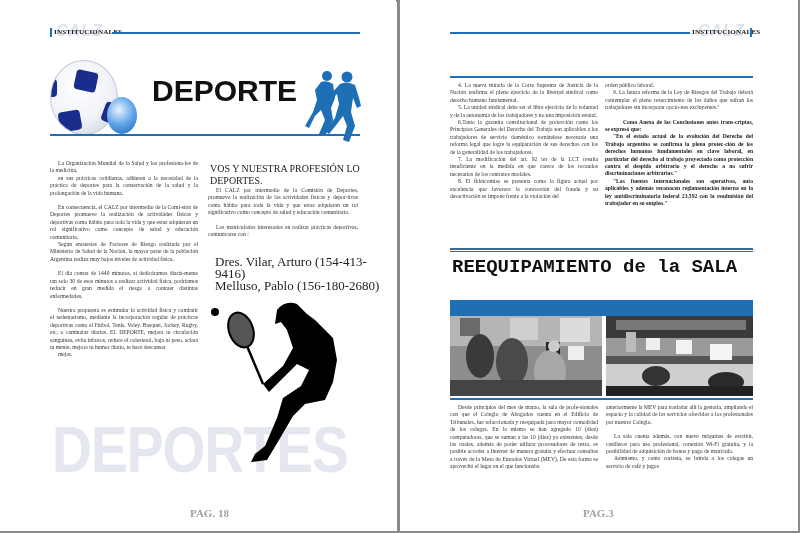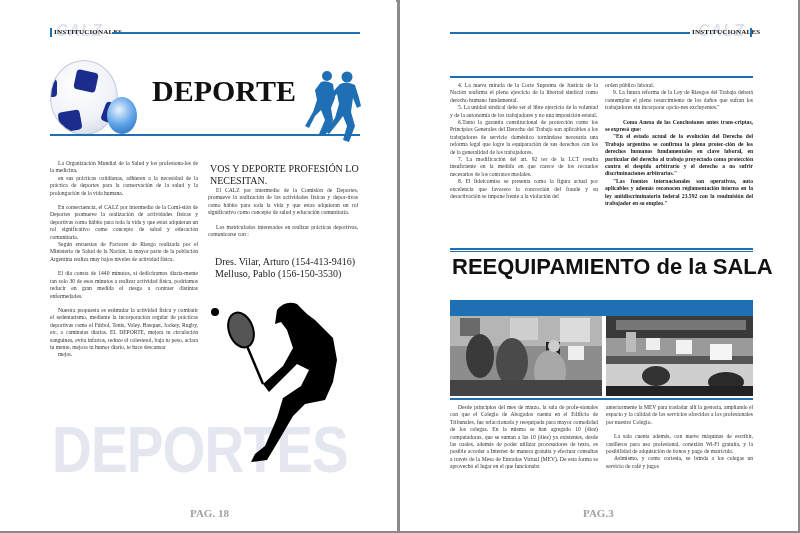--- a/index.html
+++ b/index.html
@@ -16,42 +16,42 @@
   .hdr { position: absolute; top: 26px; height: 14px; }
   .hdr .wm { position: absolute; top: -4px; font-family: "Liberation Sans", sans-serif; font-weight: 900; font-size: 16px; color: #dde3ee; letter-spacing: 1px; font-style: italic; }
   .hdr .lbl { position: absolute; top: 2px; font-family: "Liberation Serif", serif; font-weight: bold; font-size: 7px; color: #111; letter-spacing: 0.2px; }
   .hdr .bar { position: absolute; top: 2px; width: 2px; height: 9px; background: #1f6fb5; }
   .hdr .line { position: absolute; top: 6px; height: 2px; background: #1f6fb5; }
 
   
   .ball-big { position: absolute; left: 50px; top: 60px; width: 68px; height: 75px; border-radius: 50%; background: radial-gradient(circle at 40% 35%, #ffffff 0%, #f0f2f8 55%, #c9cfdf 100%); border: 1px solid #c5c9d8; overflow: hidden; }
   .ball-big .pent { position: absolute; background: #1a2d8c; }
   .ball-small { position: absolute; left: 107px; top: 97px; width: 30px; height: 37px; border-radius: 50%; background: radial-gradient(circle at 40% 35%, #e9f2ff 0%, #5ea3e8 50%, #1f67b5 100%); }
-  .title-main { position: absolute; left: 152px; top: 77px; font-family: Liberation Serif, serif; font-weight: bold; font-size: 30px; line-height: 28px; color: #111; text-align: center; width: 140px; }
+  .title-main { position: absolute; left: 152px; top: 77px; font-family: Liberation Sans, sans-serif; font-weight: bold; font-size: 30px; line-height: 28px; color: #111; text-align: center; width: 140px; }
   .title-main span { display: block; }
   .title-rule { position: absolute; left: 50px; top: 134px; width: 310px; height: 2px; background: #1f6fb5; }
   .runners { position: absolute; left: 305px; top: 68px; width: 60px; height: 76px; }
 
   .col { position: absolute; font-size: 5.6px; line-height: 7.4px; text-align: justify; color: #333; }
   .col p { margin-bottom: 7px; text-indent: 8px; }
   .col p.tight { margin-bottom: 0; }
 
   .right-col-head { position: absolute; left: 210px; top: 163px; width: 150px; font-size: 10px; line-height: 12px; color: #222; }
-  .contacts { position: absolute; left: 215px; top: 256px; font-size: 10px; line-height: 12px; color: #222; }
+  .contacts { position: absolute; left: 215px; top: 256px; font-size: 13px; line-height: 12px; color: #222; }
 
   .tennis { position: absolute; left: 205px; top: 300px; width: 170px; height: 165px; }
 
   .deportes-wm { position: absolute; left: 52px; top: 418px; font-family: "Liberation Sans", sans-serif; font-weight: 900; font-size: 64px; line-height: 64px; color: #e4e6f0; letter-spacing: -1px; transform: scaleX(0.86); transform-origin: left top; }
   .pag { position: absolute; font-family: "Liberation Serif", serif; font-weight: bold; font-size: 11px; color: #a0a0a0; }
 
   
   .double-rule { position: absolute; height: 4px; border-top: 2px solid #1f6fb5; border-bottom: 1px solid #1f6fb5; }
   .single-rule { position: absolute; height: 2px; background: #1f6fb5; }
   .blue-band { position: absolute; background: #1f6fb5; }
-  .rtitle { position: absolute; left: 452px; top: 257px; font-family: Liberation Sans, sans-serif; font-weight: bold; font-size: 22px; line-height: 20px; color: #111; }
+  .rtitle { position: absolute; left: 452px; top: 257px; font-family: Liberation Mono, monospace; font-weight: bold; font-size: 19px; line-height: 20px; color: #111; }
   .photo { position: absolute; top: 316px; height: 80px; background: #7a7a7a; overflow: hidden; }
   .bold-col { font-weight: bold; color: #222; }
 </style>
 </head>
 <body>
 
 <div class="spread"></div>
 
 <div class="page page-left">
 
@@ -87,28 +87,28 @@
   <div class="col" style="left:50px; top:160px; width:148px;">
     <p class="tight">La Organización Mundial de la Salud y los profesiona-les de la medicina,</p>
     <p>en sus prácticas cotidianas, adhieren a la necesidad de la práctica de deportes para la conservación de la salud y la prolongación de la vida humana.</p>
     <p class="tight">En consecuencia, el CALZ por intermedio de la Comi-sión de Deportes promueve la realización de actividades físicas y deportivas como hábito para toda la vida y que estas adquieran un rol significativo como concepto de salud y educación comunitaria.</p>
     <p>Según encuestas de Factores de Riesgo realizada por el Ministerio de Salud de la Nación, la mayor parte de la población Argentina realiza muy bajos niveles de actividad física.</p>
     <p>El día consta de 1440 minutos, si dedicáramos diaria-mente tan solo 30 de esos minutos a realizar actividad física, podríamos reducir en gran medida el riesgo a contraer distintas enfermedades.</p>
     <p class="tight">Nuestra propuesta es estimular la actividad física y combatir el sedentarismo, mediante la incorporación regular de prácticas deportivas como el Fútbol, Tenis, Voley. Basquet, Jockey, Rugby, etc, o caminatas diarias. EL DEPORTE, mejora tu circulación sanguínea, evita infartos, reduce el colesterol, baja tu peso, aclara tu mente, mejora tu humor diario, te hace descansar</p>
     <p>mejor.</p>
   </div>
 
-  <div class="right-col-head">VOS Y DEPORTE PROFESIÓN LO NECESITAN.</div>
+  <div class="right-col-head">VOS Y NUESTRA PROFESIÓN LO DEPORTES.</div>
   <div class="col" style="left:208px; top:187px; width:150px;">
     <p>El CALZ por intermedio de la Comisión de Deportes, promueve la realización de las actividades físicas y depor-tivas como hábito para toda la vida y que estas adquieran un rol significativo como concepto de salud y educación comunitaria.</p>
     <p>Los matriculados interesados en realizar prácticas deportivas, comunicarse con :</p>
   </div>
   <div class="contacts">
     <div>Dres. Vilar, Arturo (154-413-9416)</div>
-    <div>Melluso, Pablo (156-150-3530)</div>
+    <div>Melluso, Pablo (156-180-2680)</div>
   </div>
 
   <div class="deportes-wm">DEPORTES</div>
 
   <svg class="tennis" viewBox="0 0 170 165">
     <circle cx="10" cy="12" r="4" fill="#000"></circle>
     <ellipse cx="36" cy="30" rx="12" ry="18" fill="#555" stroke="#000" stroke-width="2" transform="rotate(-20 36 30)"></ellipse>
     <line x1="42" y1="46" x2="58" y2="84" stroke="#000" stroke-width="2.5"></line>
     <g fill="#000">
       <path d="M72 10 Q80 0 92 4 L102 14 L110 20 L128 38 L132 60 L128 82 L120 100 L100 104 L88 116 L74 140 L62 160 L46 162 L50 154 L60 146 L72 118 L78 98 L96 86 L104 70 L92 64 L80 76 L64 92 L58 84 L78 66 L88 48 L82 30 L76 22 L70 24 Z"></path>

